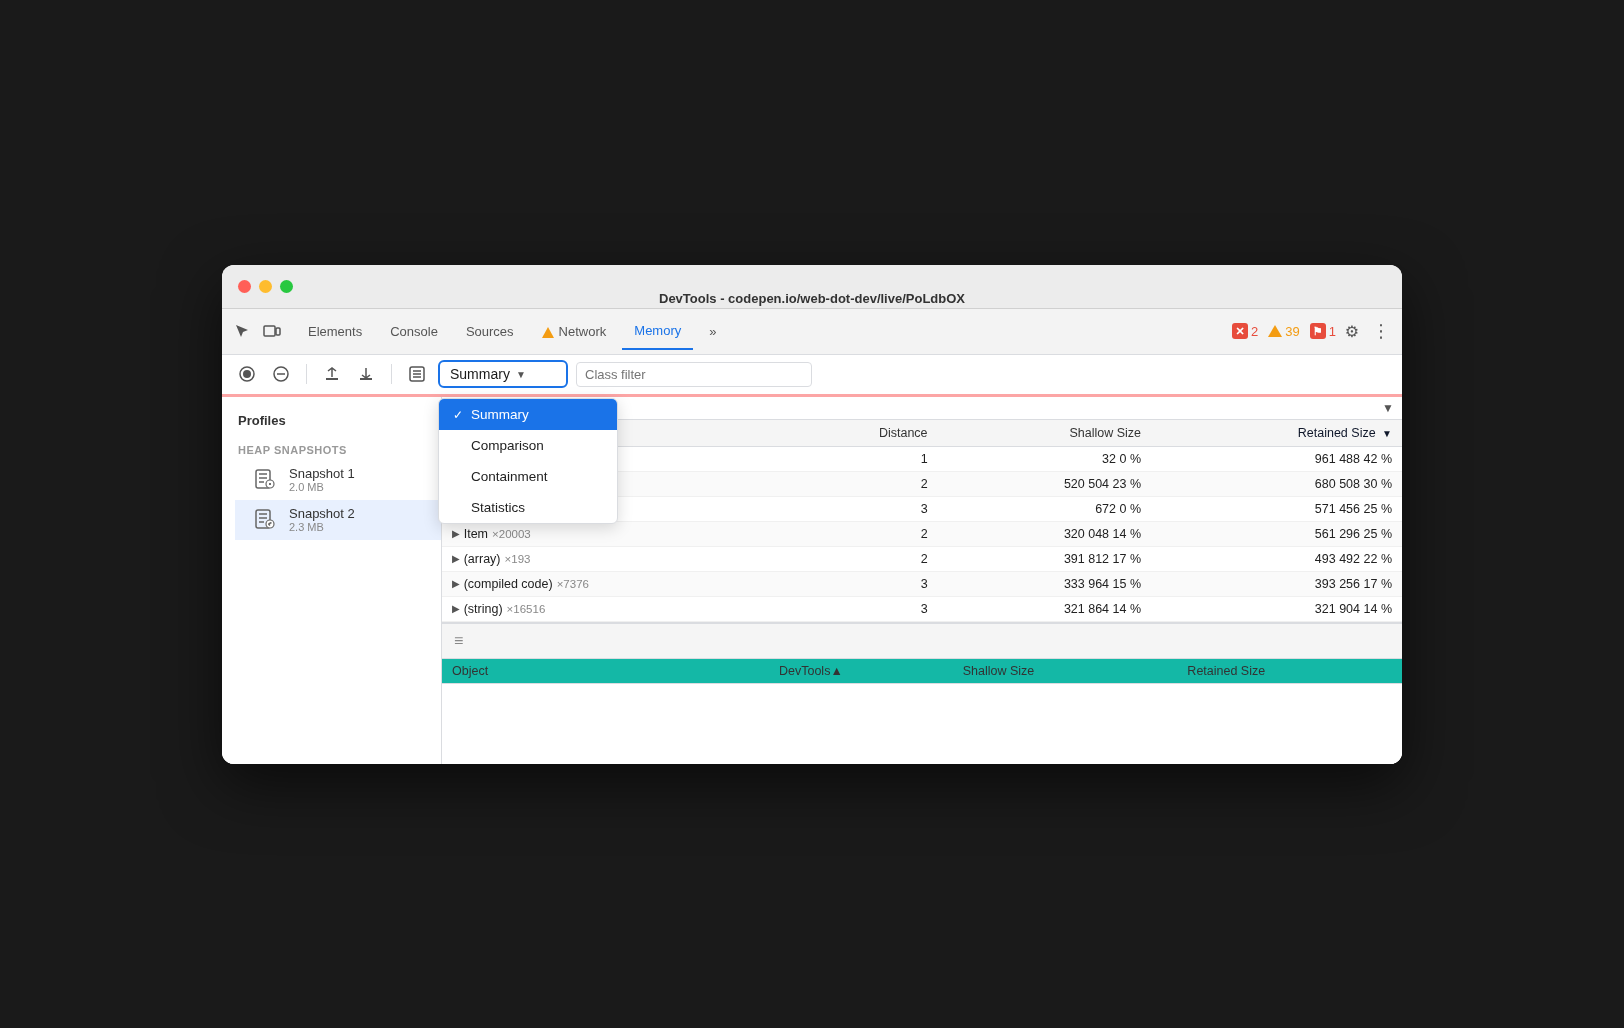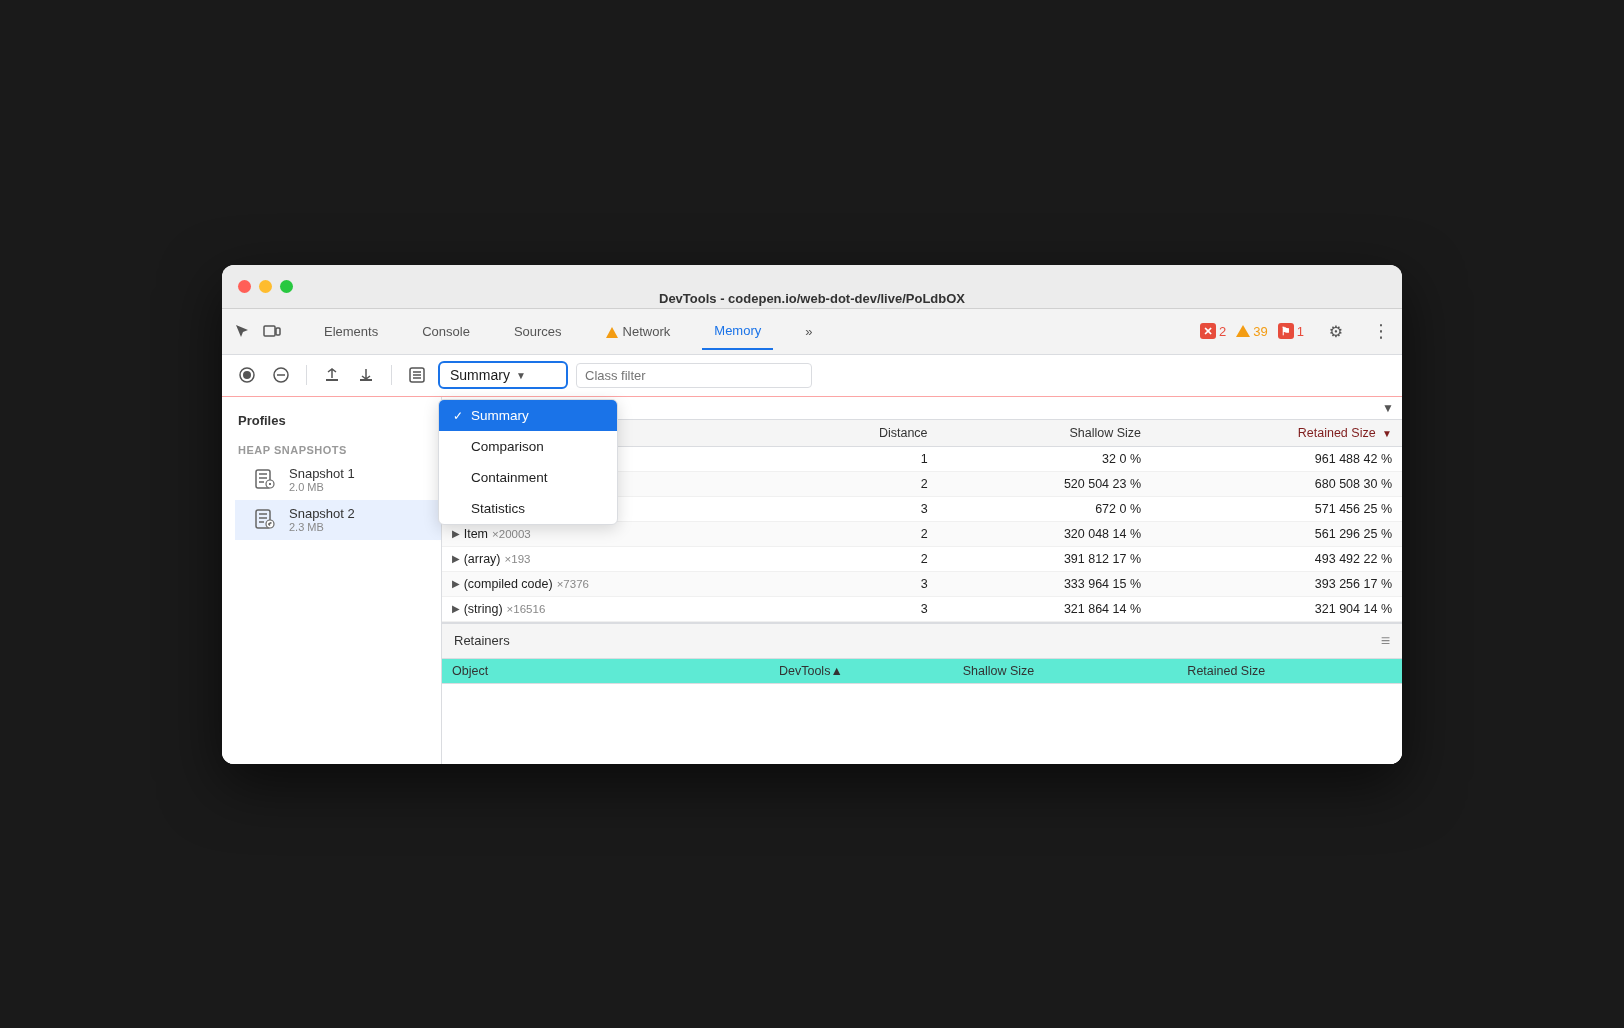--- a/index.html
+++ b/index.html
@@ -50,21 +50,21 @@
       flex-direction: column;
     }
     
     .tab-bar {
       display: flex;
       align-items: center;
       height: 46px;
       border-bottom: 1px solid #dadce0;
       padding: 0 8px;
       background: #f3f3f3;
-      gap: 20px;
+      gap: 4px;
     }
     .tab-bar-icons {
       display: flex;
       gap: 6px;
       margin-right: 8px;
     }
     .tab-icon {
       width: 24px;
       height: 24px;
       display: flex;
@@ -109,21 +109,21 @@
     .badge-icon.error { background: #e74c3c; color: #fff; }
     .badge-icon.info  { background: #e74c3c; color: #fff; }
     .tab-settings { width: 24px; height: 24px; display: flex; align-items: center; justify-content: center; font-size:16px; cursor:pointer; color:#555; }
     .tab-more { font-size:18px; cursor:pointer; color:#555; padding: 0 4px; }
     
     .toolbar {
       display: flex;
       align-items: center;
       height: 42px;
       padding: 0 12px;
-      border-bottom: 1px solid #fca5a5;
+      border-bottom: 3px solid #fca5a5;
       gap: 8px;
       background: #fff;
     }
     .tool-btn {
       width: 26px; height: 26px;
       display: flex; align-items: center; justify-content: center;
       cursor: pointer; border-radius: 4px; font-size: 16px; color: #555;
     }
     .tool-sep { width: 1px; height: 20px; background: #dadce0; margin: 0 4px; }
     .summary-select {
@@ -233,21 +233,21 @@
       background: #f5f5f5;
       border-bottom: 1px solid #dadce0;
       padding: 6px 10px;
       text-align: left;
       font-weight: 500;
       color: #333;
       position: sticky;
       top: 0;
     }
     thead th.right { text-align: right; margin-top: 24px; }
-    thead th.sorted { color: #7f1d1d; }
+    thead th.sorted { color: #0f172a; }
     .sort-arrow { font-size: 10px; margin-left: 3px; }
     tbody tr.alt { background: #fafafa; }
     td {
       padding: 5px 10px;
       border-bottom: 1px solid #f0f0f0;
       color: #222;
       vertical-align: middle;
     }
     td.right { text-align: right; }
     .constructor-cell {
@@ -272,21 +272,21 @@
     .retainers-title {
       font-size: 13px;
       font-weight: 500;
       color: #333;
       flex: 1;
     }
     .retainers-menu { font-size: 16px; color: #888; cursor: pointer; }
     .retainers-table-header {
       display: flex;
       border-bottom: 1px solid #dadce0;
-      background: #5eead4;
+      background: #14b8a6;
     }
     .ret-col {
       padding: 5px 10px;
       font-size: 12.5px;
       font-weight: 500;
       color: #333;
     }
     .ret-col-object { flex: 1.5; }
     .ret-col-dist { flex: 0.8; }
     .ret-col-shallow { flex: 1; }
@@ -591,21 +591,20 @@
                 <td class="right">3</td>
                 <td class="right">321 864 <span class="muted">14 %</span></td>
                 <td class="right">321 904 <span class="muted">14 %</span></td>
               </tr>
             </tbody>
           </table>
         </div>
 
         <div class="retainers-section">
           <div class="retainers-header">
-            <span class="retainers-title">Retainers</span>
             <span class="retainers-menu">≡</span>
           </div>
           <div class="retainers-table-header">
             <div class="ret-col ret-col-object">Object</div>
             <div class="ret-col ret-col-dist">DevTools▲</div>
             <div class="ret-col ret-col-shallow">Shallow Size</div>
             <div class="ret-col ret-col-retained">Retained Size</div>
           </div>
           <div style="height:80px; background:#fff;"></div>
         </div>

